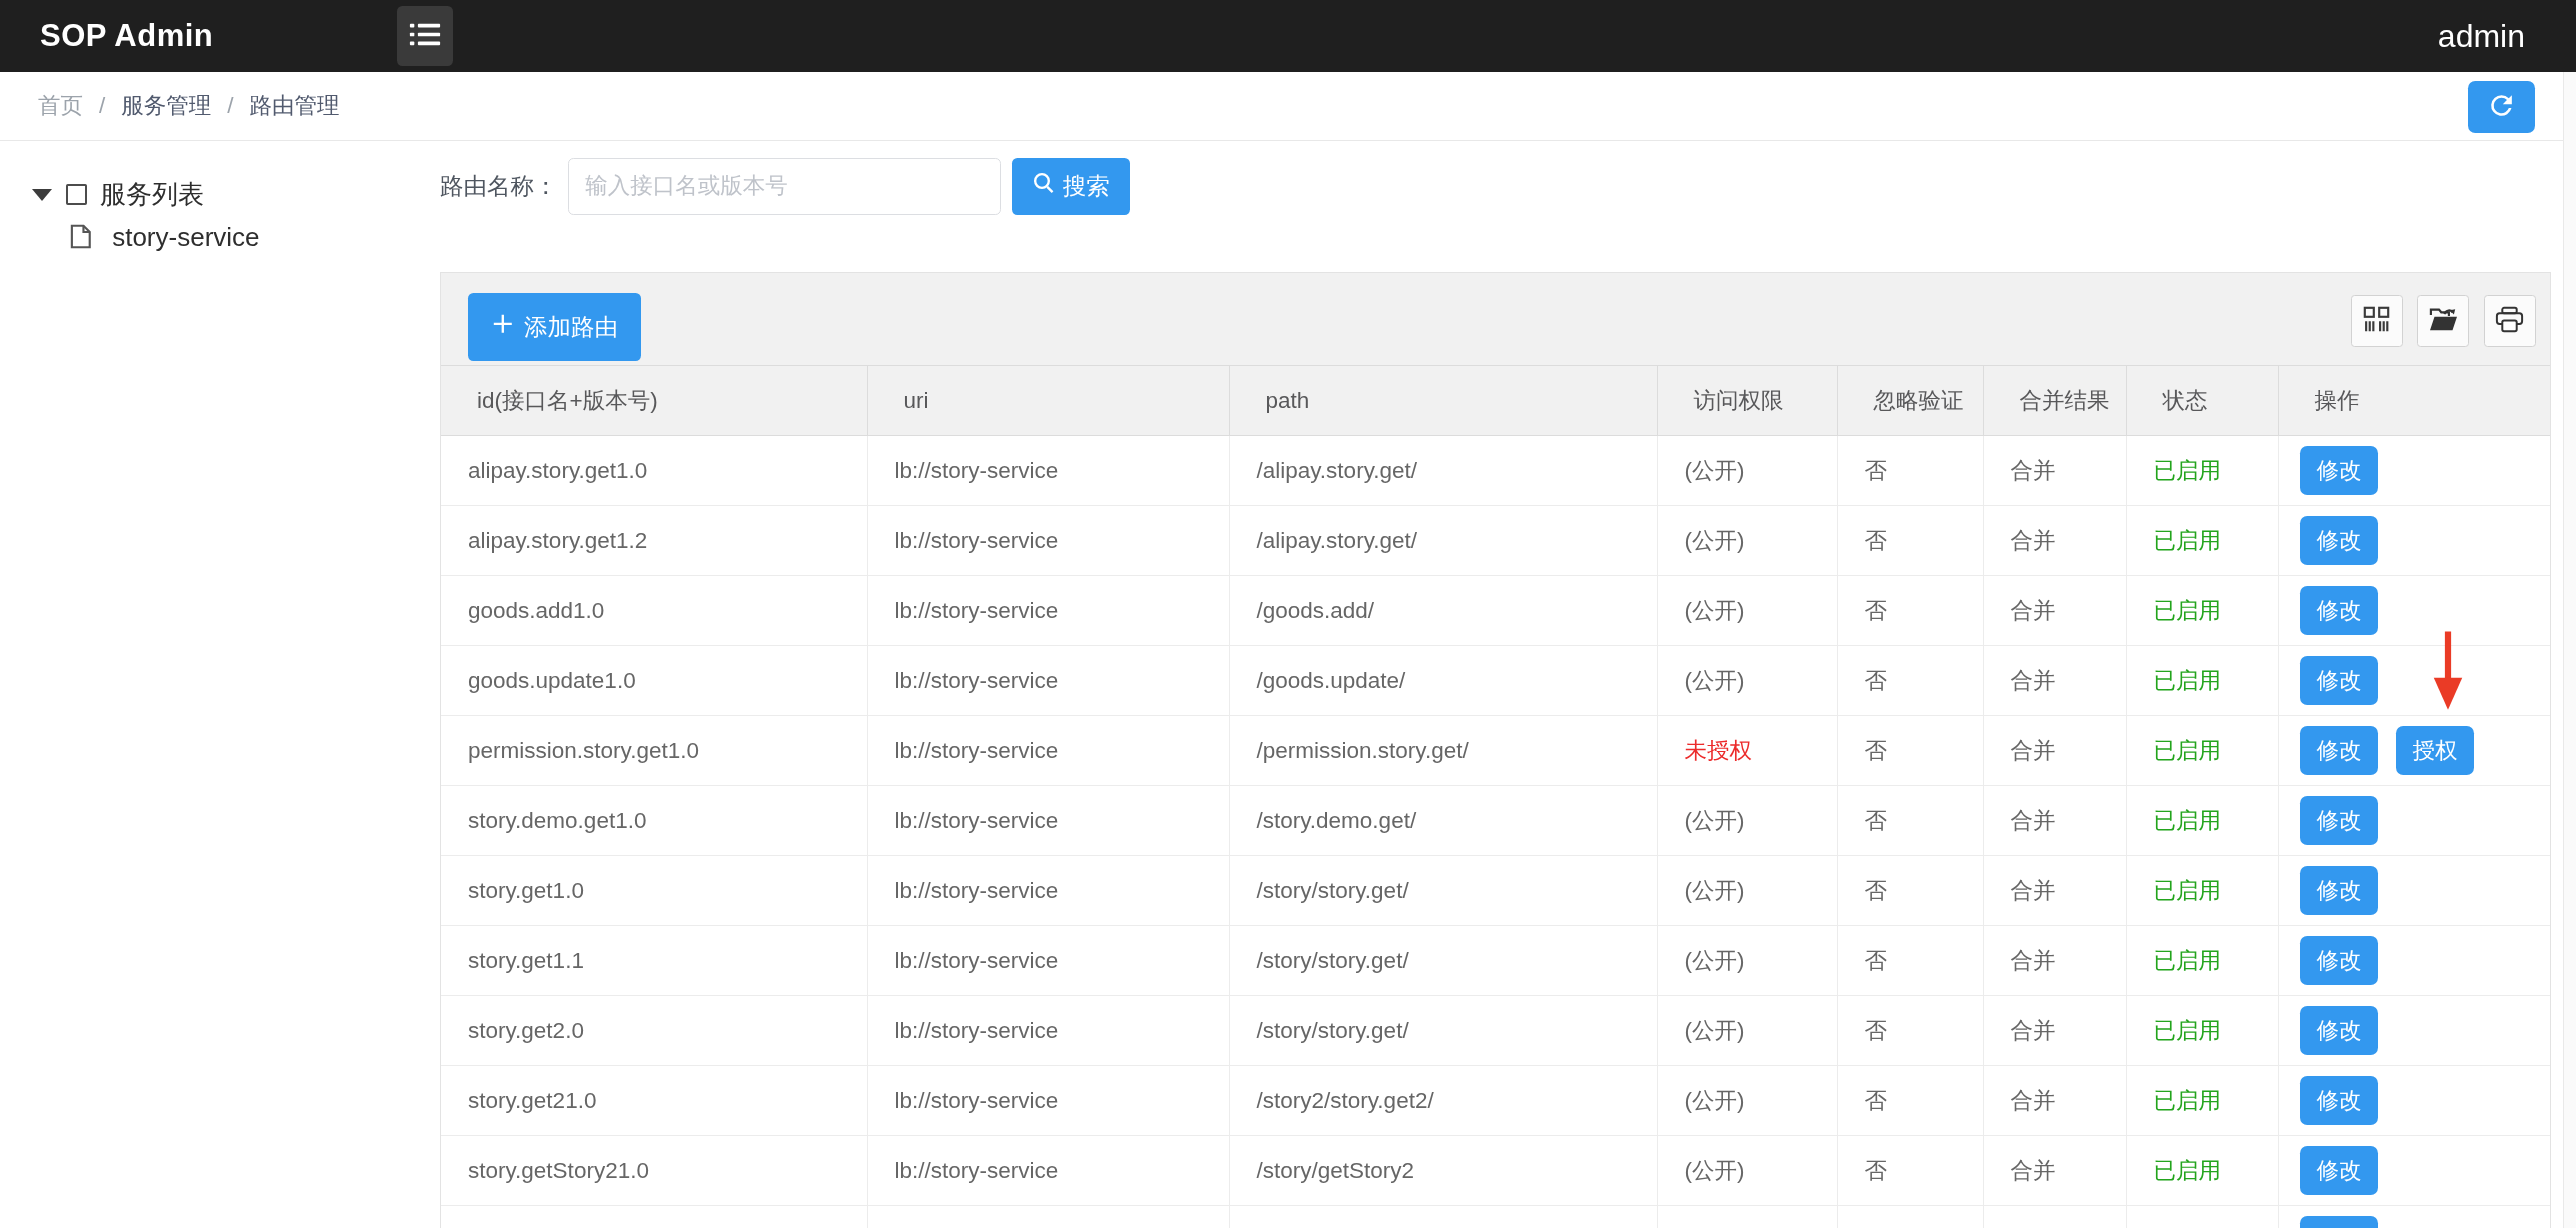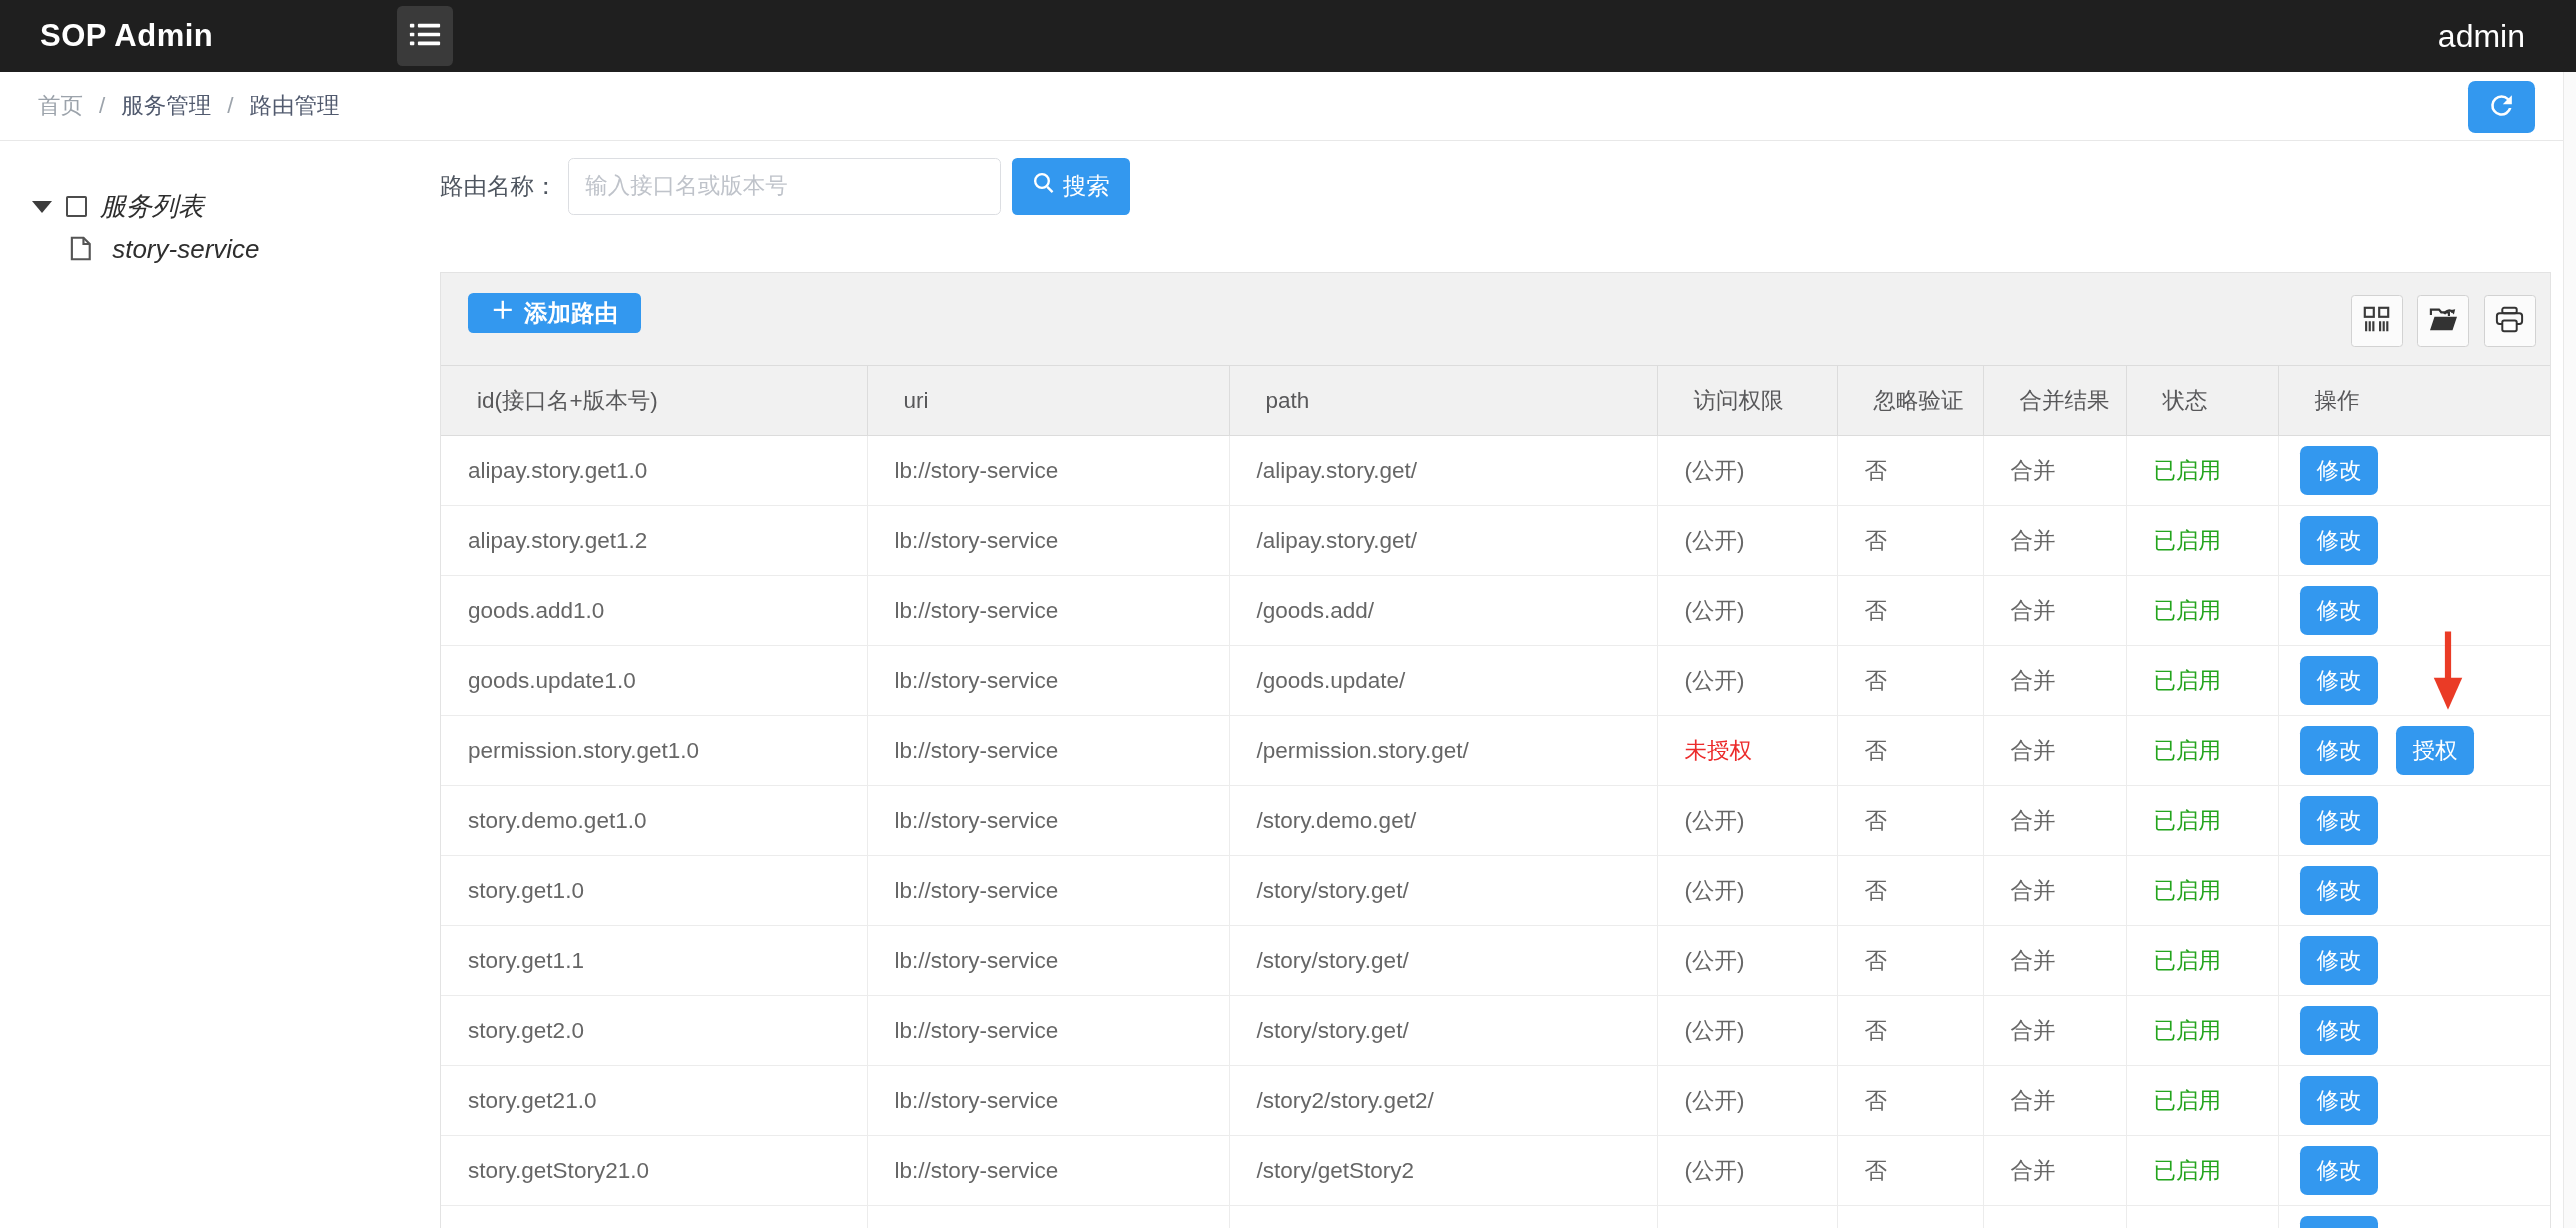--- a/index.html
+++ b/index.html
@@ -23,21 +23,21 @@
   .crumbs { position:absolute; left:38px; top:0; height:67px; display:flex; align-items:center;
     font-size:22.5px; }
   .crumb { color:#515a6e; cursor:pointer; }
   .crumb.first { color:#9ca3ab; }
   .crumb-sep { color:#9ca3ab; margin:0 16px; }
   .refresh-btn { position:absolute; right:41px; top:9px; width:67px; height:52px;
     background:#3398ef; border:none; border-radius:7.2px; cursor:pointer;
     display:flex; align-items:center; justify-content:center; }
 
   
-  .tree { position:absolute; left:0; top:153px; width:440px; padding-top:32px;font-style:italic; }
+  .tree { position:absolute; left:0; top:141px; width:440px; padding-top:32px; }
   .tree-node { display:flex; align-items:center; height:43px; cursor:pointer; }
   .tree-node.root { padding-left:32px; }
   .tree-node.child { padding-left:70px; }
   .caret-down { width:0; height:0; border-left:10px solid transparent;
     border-right:10px solid transparent; border-top:12.6px solid #3c3c3c; }
   .node-square { width:21px; height:21px; border:2.7px solid #4c4c4c; border-radius:1.8px;
     margin-left:14.4px; }
   .tree-label { font-size:26px; color:#2e2e2e; margin-left:12.6px; }
   .file-ico { margin-right:12.6px; }
 
@@ -48,23 +48,23 @@
     font-size:22.5px; color:#333; padding:0 16px; outline:none; background:#fff; }
   .search-input::placeholder { color:#bfc3ca; }
   .search-btn { margin-left:10.8px; height:57px; padding:0 20px; background:#3398ef; color:#fff;
     border:none; border-radius:5.4px; font-size:23.5px; cursor:pointer;
     display:flex; align-items:center; gap:7.2px; }
 
   
   .panel { position:absolute; left:440px; top:272px; width:2111px; height:956px;
     background:#f1f1f1; border:0.9px solid #e3e3e3; border-bottom:none; overflow:hidden; }
   .tbl-toolbar { position:relative; height:92px; }
-  .add-btn { position:absolute; left:27px; top:20px; height:40px; padding:0 23.5px;
+  .add-btn { position:absolute; left:27px; top:20px; height:68px; padding:0 23.5px;
     background:#3398ef; color:#fff; border:none; border-radius:5.4px; font-size:23.5px;
-    cursor:pointer; display:flex; align-items:center; gap:10.8px;font-weight:bold; }
+    cursor:pointer; display:flex; align-items:center; gap:10.8px; }
   .tool-icons { position:absolute; right:14.4px; top:21.6px; display:flex; gap:14.4px; }
   .tool-btn { width:52px; height:52px; background:#fbfbfb; border:1.8px solid #d2d2d2;
     border-radius:3.6px; cursor:pointer; display:flex; align-items:center; justify-content:center; }
 
   table.grid { width:100%; border-collapse:collapse; table-layout:fixed; }
   .grid th { height:70px; background:#f1f1f1; font-size:22.5px; font-weight:400; color:#58585a;
     text-align:left; padding-left:36px; border:1.8px solid #dcdcdc; border-left:none; }
   .grid th:last-child { border-right:none; }
   .grid td { height:70px; background:#fff; font-size:22.5px; color:#666;
     padding-left:27px; border:1.8px solid #ececec; border-left:none; border-top:none; }

